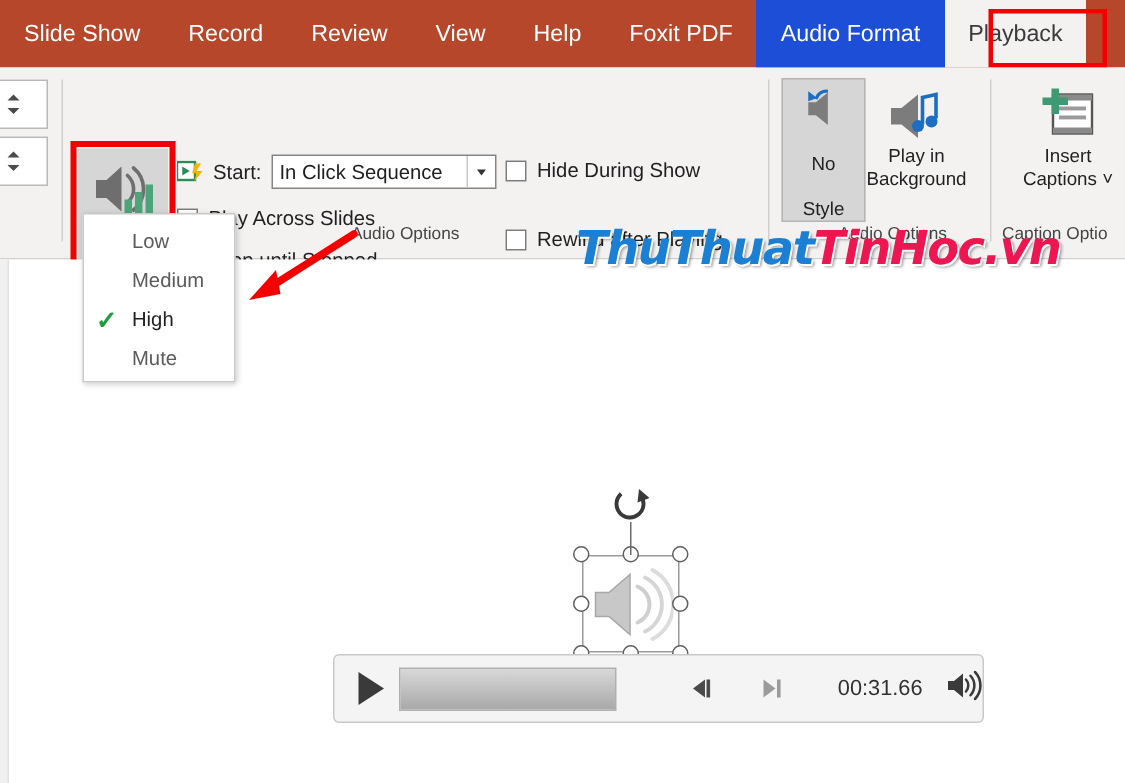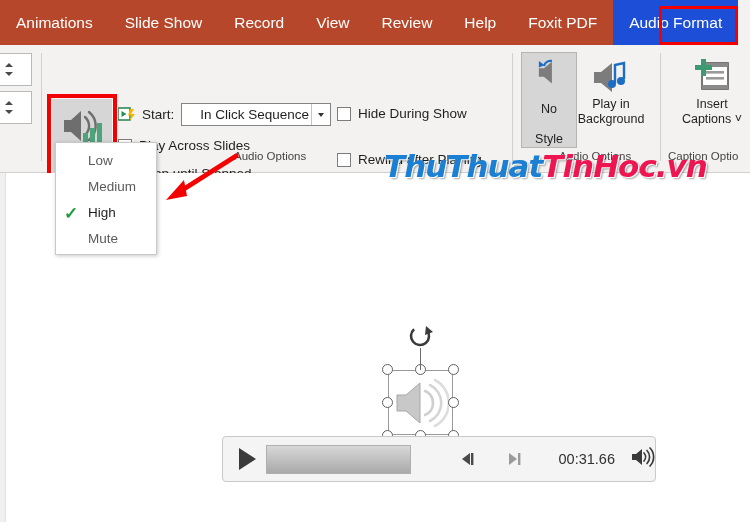--- a/index.html
+++ b/index.html
@@ -66,21 +66,21 @@
     border: 4px solid #f40000; pointer-events: none;
   }
 
   
   .startrow { position: absolute; left: 118px; top: 58px; display: flex; align-items: center; }
   .start-label { font-size: 13.5px; color: #1f1f1f; margin-left: 6px; }
   .combo {
     margin-left: 7px; width: 150px; height: 23px; background: #ffffff;
     border: 1px solid #848484; display: flex; align-items: center;
   }
-  .combo .ctext { font-size: 13.5px; color: #1f1f1f; padding-left: 18px; flex: 1; white-space: nowrap; }
+  .combo .ctext { font-size: 13.5px; color: #1f1f1f; padding-left: 4px; flex: 1; white-space: nowrap; }
   .combo .cdrop {
     width: 19px; height: 21px; border-left: 1px solid #c6c6c6;
     display: flex; align-items: center; justify-content: center;
   }
   .caret-d { width: 0; height: 0; border-left: 3.5px solid transparent; border-right: 3.5px solid transparent; border-top: 4px solid #333; }
 
   
   .cbrow { position: absolute; display: flex; align-items: center; }
   .cbox {
     width: 14px; height: 14px; background: #fff; border: 1px solid #7c7c7c;
@@ -166,25 +166,24 @@
   .p-time { font-size: 14.5px; color: #303030; margin-left: 36px; font-family: "Liberation Sans", sans-serif; }
   .p-vol { margin-left: 16px; }
 </style>
 </head>
 <body>
 
 <div id="app">
 
   <div class="tabbar">
     <div class="tabs">
-      <div class="tab">Animations</div>
       <div class="tab">Slide Show</div>
       <div class="tab">Record</div>
+      <div class="tab">Review</div>
       <div class="tab">View</div>
-      <div class="tab">Review</div>
       <div class="tab">Help</div>
       <div class="tab">Foxit PDF</div>
     </div>
     <div class="ctxwrap">
       <div class="tab ctx">Audio Format</div>
       <div class="tab active">Playback</div>
     </div>
   </div>
   <div class="redbox-tab"></div>
 

